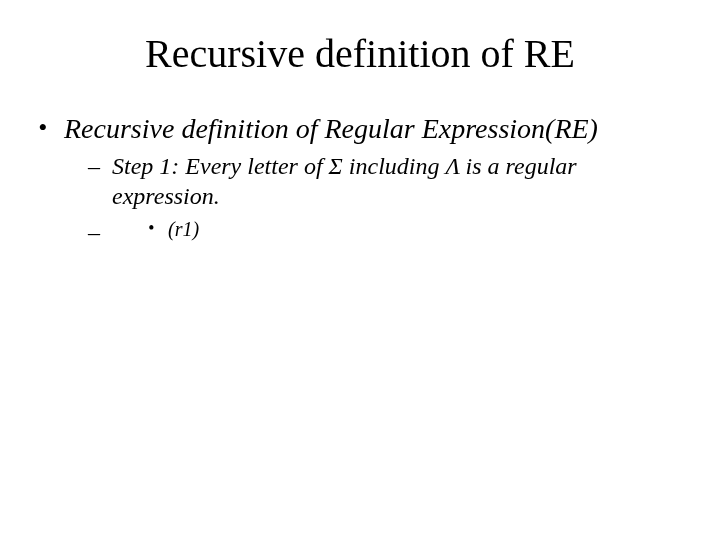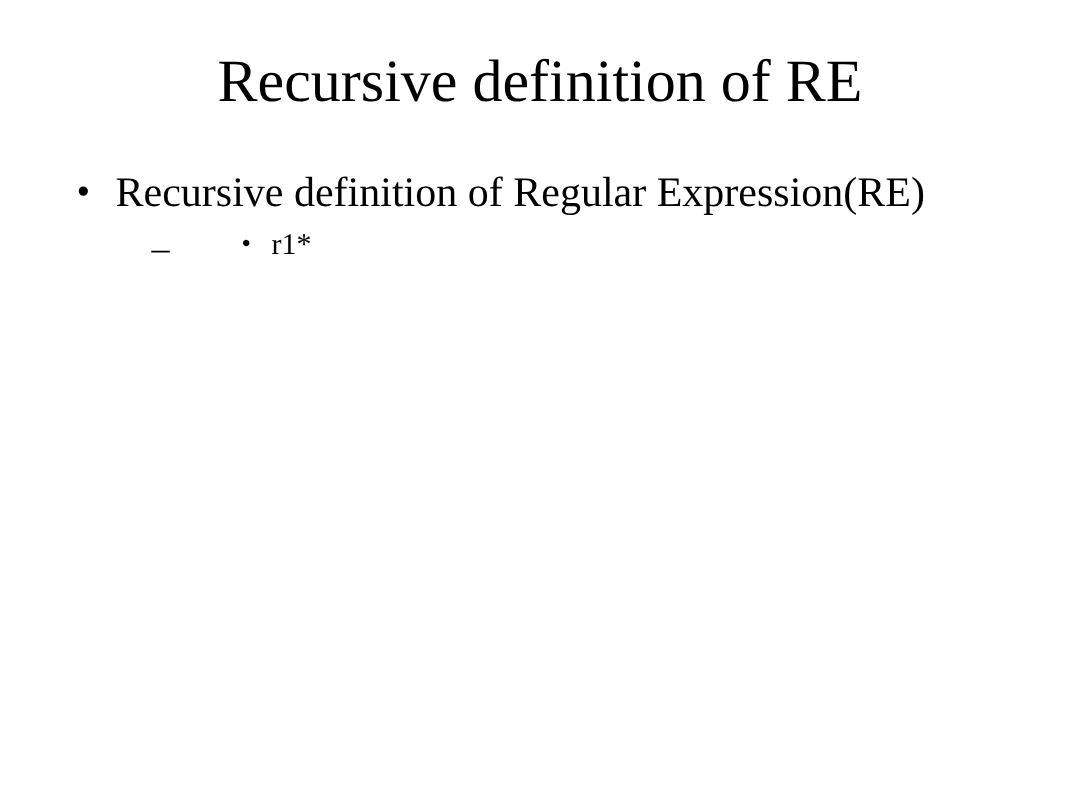--- a/index.html
+++ b/index.html
@@ -19,21 +19,22 @@
   }
   .title {
     font-size: 40px;
     text-align: center;
     margin: 12px 0 36px 0;
     font-weight: normal;
   }
   ul.level1 {
     list-style: none;
     padding: 0;
-    margin: 13px;
+    margin: 0;
+    font-style: italic;
   }
   ul.level1 > li {
     font-size: 28px;
     position: relative;
     padding-left: 28px;
     margin-bottom: 8px;
   }
   ul.level1 > li::before {
     content: "•";
     position: absolute;
@@ -82,22 +83,25 @@
 <body>
 
 <div class="slide">
   <h1 class="title">Recursive definition of RE</h1>
 
   <ul class="level1">
     <li>
       <span>Recursive definition of Regular Expression(RE)</span>
       <ul class="level2">
         <li>
+          <span>Step 1: Every letter of Σ including Λ is a regular expression.</span>
+        </li>
+        <li>
           <ul class="level3">
             <li>
-              <span>r1*</span>
+              <span>(r1)</span>
             </li>
           </ul>
         </li>
       </ul>
     </li>
   </ul>
 </div>
 
 </body></html>

